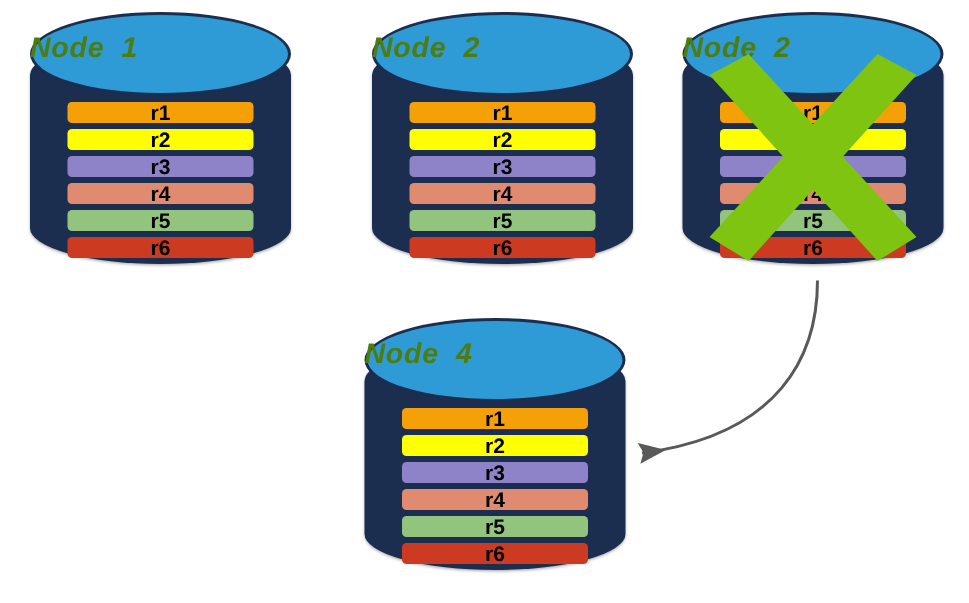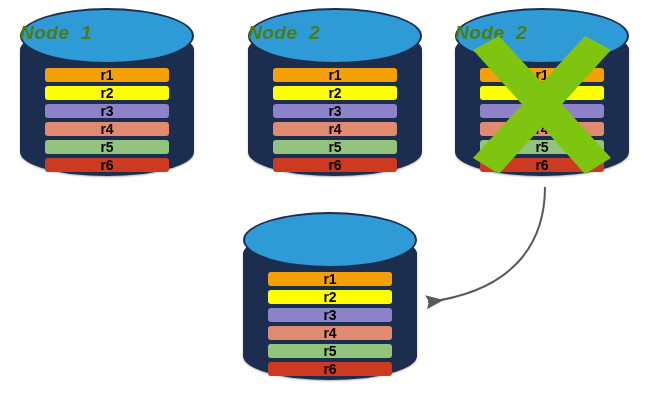--- a/index.html
+++ b/index.html
@@ -150,20 +150,21 @@
     </div>
     <svg class="x-overlay" viewBox="0 0 154 150">
       <polygon points="8,20 34,6 146,128 120,144" fill="#7FC410"></polygon>
       <polygon points="146,20 120,6 8,128 34,144" fill="#7FC410"></polygon>
     </svg>
   </div>
 
   <div class="node" style="left:243px; top:212px;">
     <div class="cyl-body"></div>
     <div class="cyl-top"></div>
+    <div class="node-label">Node  4</div>
     <div class="records">
       <div class="record-bar" style="background:#F5A006;">r1</div>
       <div class="record-bar" style="background:#FFFF00;">r2</div>
       <div class="record-bar" style="background:#8E82C8;">r3</div>
       <div class="record-bar" style="background:#E08A70;">r4</div>
       <div class="record-bar" style="background:#92C47D;">r5</div>
       <div class="record-bar" style="background:#CC3A22;">r6</div>
     </div>
   </div>
 

